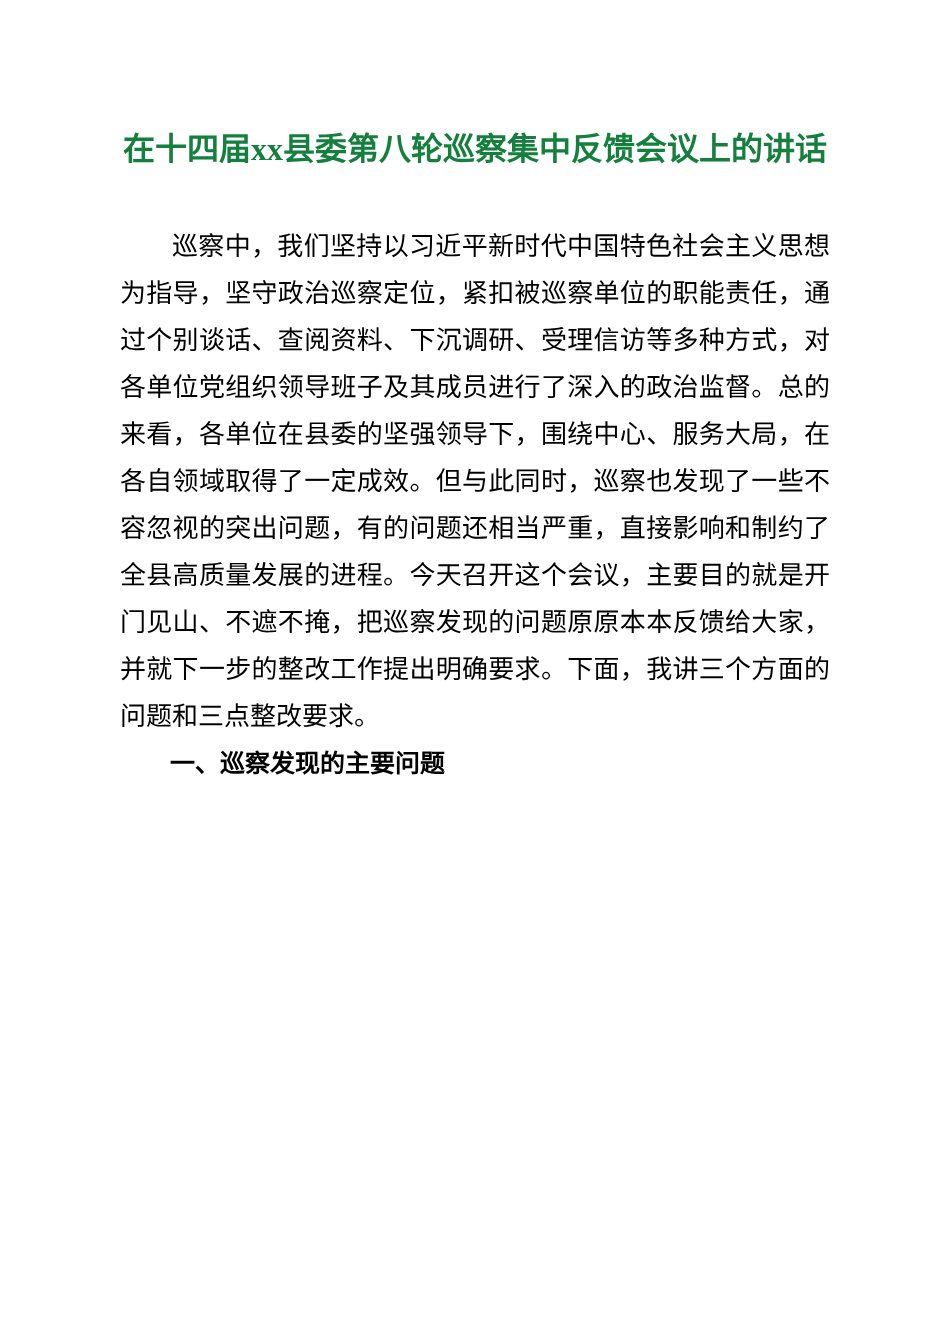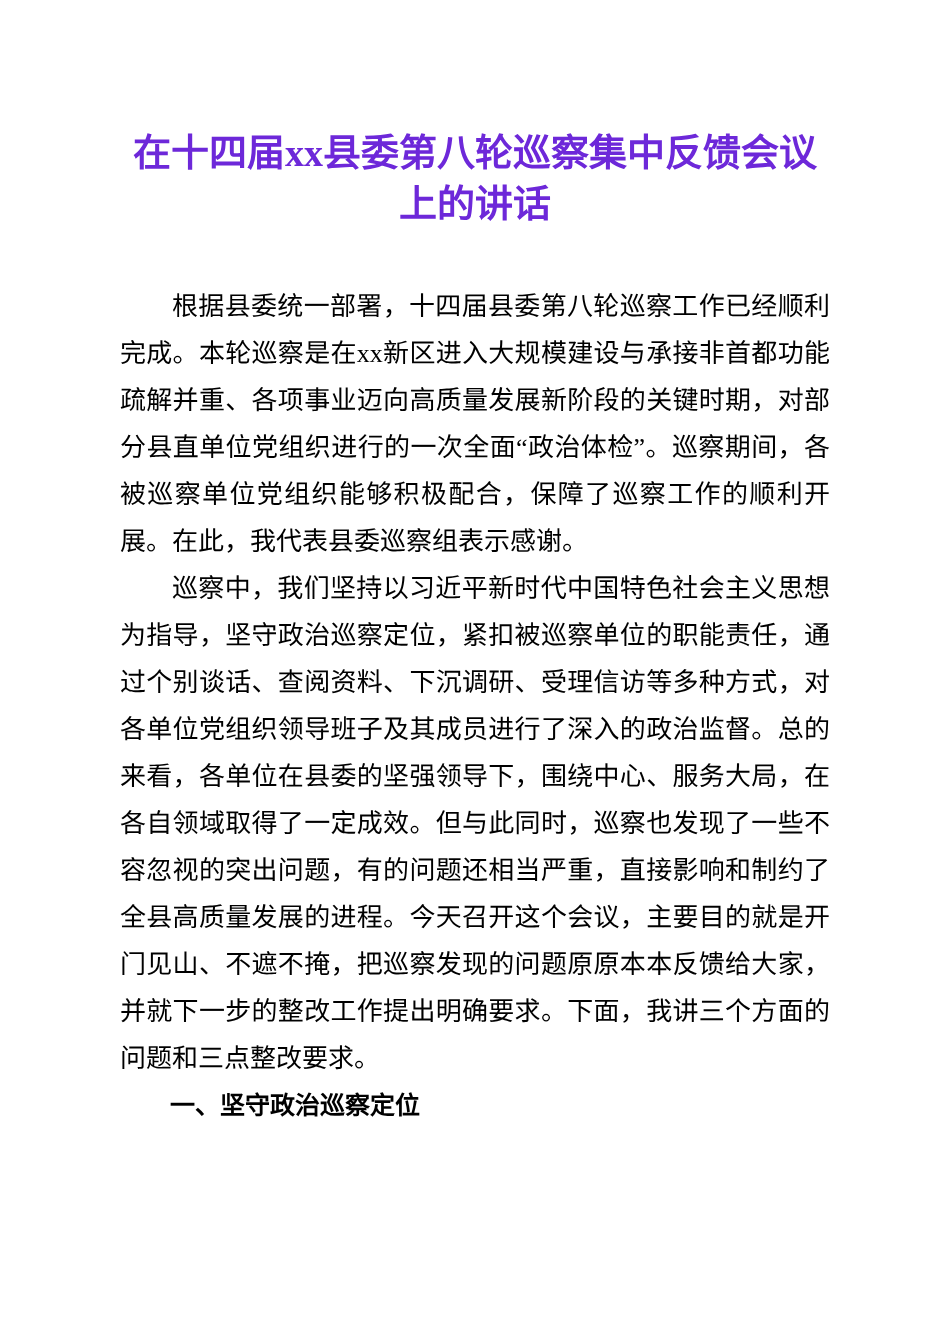--- a/index.html
+++ b/index.html
@@ -18,24 +18,24 @@
     box-sizing: border-box;
   }
   .content {
     box-sizing: border-box;
     padding: 128px 120px 0 120px;
   }
   .doc-title {
     margin: 0 0 52px 0;
     font-family: "Liberation Serif", "DejaVu Serif", serif;
     font-weight: 700;
-    font-size: 38px;
+    font-size: 32px;
     line-height: 1.35;
     text-align: center;
-    color: #6d28d9;
+    color: #15803d;
   }
   .salutation {
     margin: 0;
     font-family: "Liberation Serif", "DejaVu Serif", serif;
     font-size: 26px;
     line-height: 47px;
     text-indent: 0;
     color: #000000;
   }
   .body-para {
@@ -57,17 +57,16 @@
     text-indent: 2em;
     color: #000000;
   }
 </style>
 </head>
 <body>
 
 <div class="page">
   <div class="content">
     <h1 class="doc-title">在十四届xx县委第八轮巡察集中反馈会议上的讲话</h1>
-    <p class="body-para">根据县委统一部署，十四届县委第八轮巡察工作已经顺利完成。本轮巡察是在xx新区进入大规模建设与承接非首都功能疏解并重、各项事业迈向高质量发展新阶段的关键时期，对部分县直单位党组织进行的一次全面“政治体检”。巡察期间，各被巡察单位党组织能够积极配合，保障了巡察工作的顺利开展。在此，我代表县委巡察组表示感谢。</p>
     <p class="body-para">巡察中，我们坚持以习近平新时代中国特色社会主义思想为指导，坚守政治巡察定位，紧扣被巡察单位的职能责任，通过个别谈话、查阅资料、下沉调研、受理信访等多种方式，对各单位党组织领导班子及其成员进行了深入的政治监督。总的来看，各单位在县委的坚强领导下，围绕中心、服务大局，在各自领域取得了一定成效。但与此同时，巡察也发现了一些不容忽视的突出问题，有的问题还相当严重，直接影响和制约了全县高质量发展的进程。今天召开这个会议，主要目的就是开门见山、不遮不掩，把巡察发现的问题原原本本反馈给大家，并就下一步的整改工作提出明确要求。下面，我讲三个方面的问题和三点整改要求。</p>
-    <h2 class="section-heading">一、坚守政治巡察定位</h2>
+    <h2 class="section-heading">一、巡察发现的主要问题</h2>
   </div>
 </div>
 
 </body></html>

